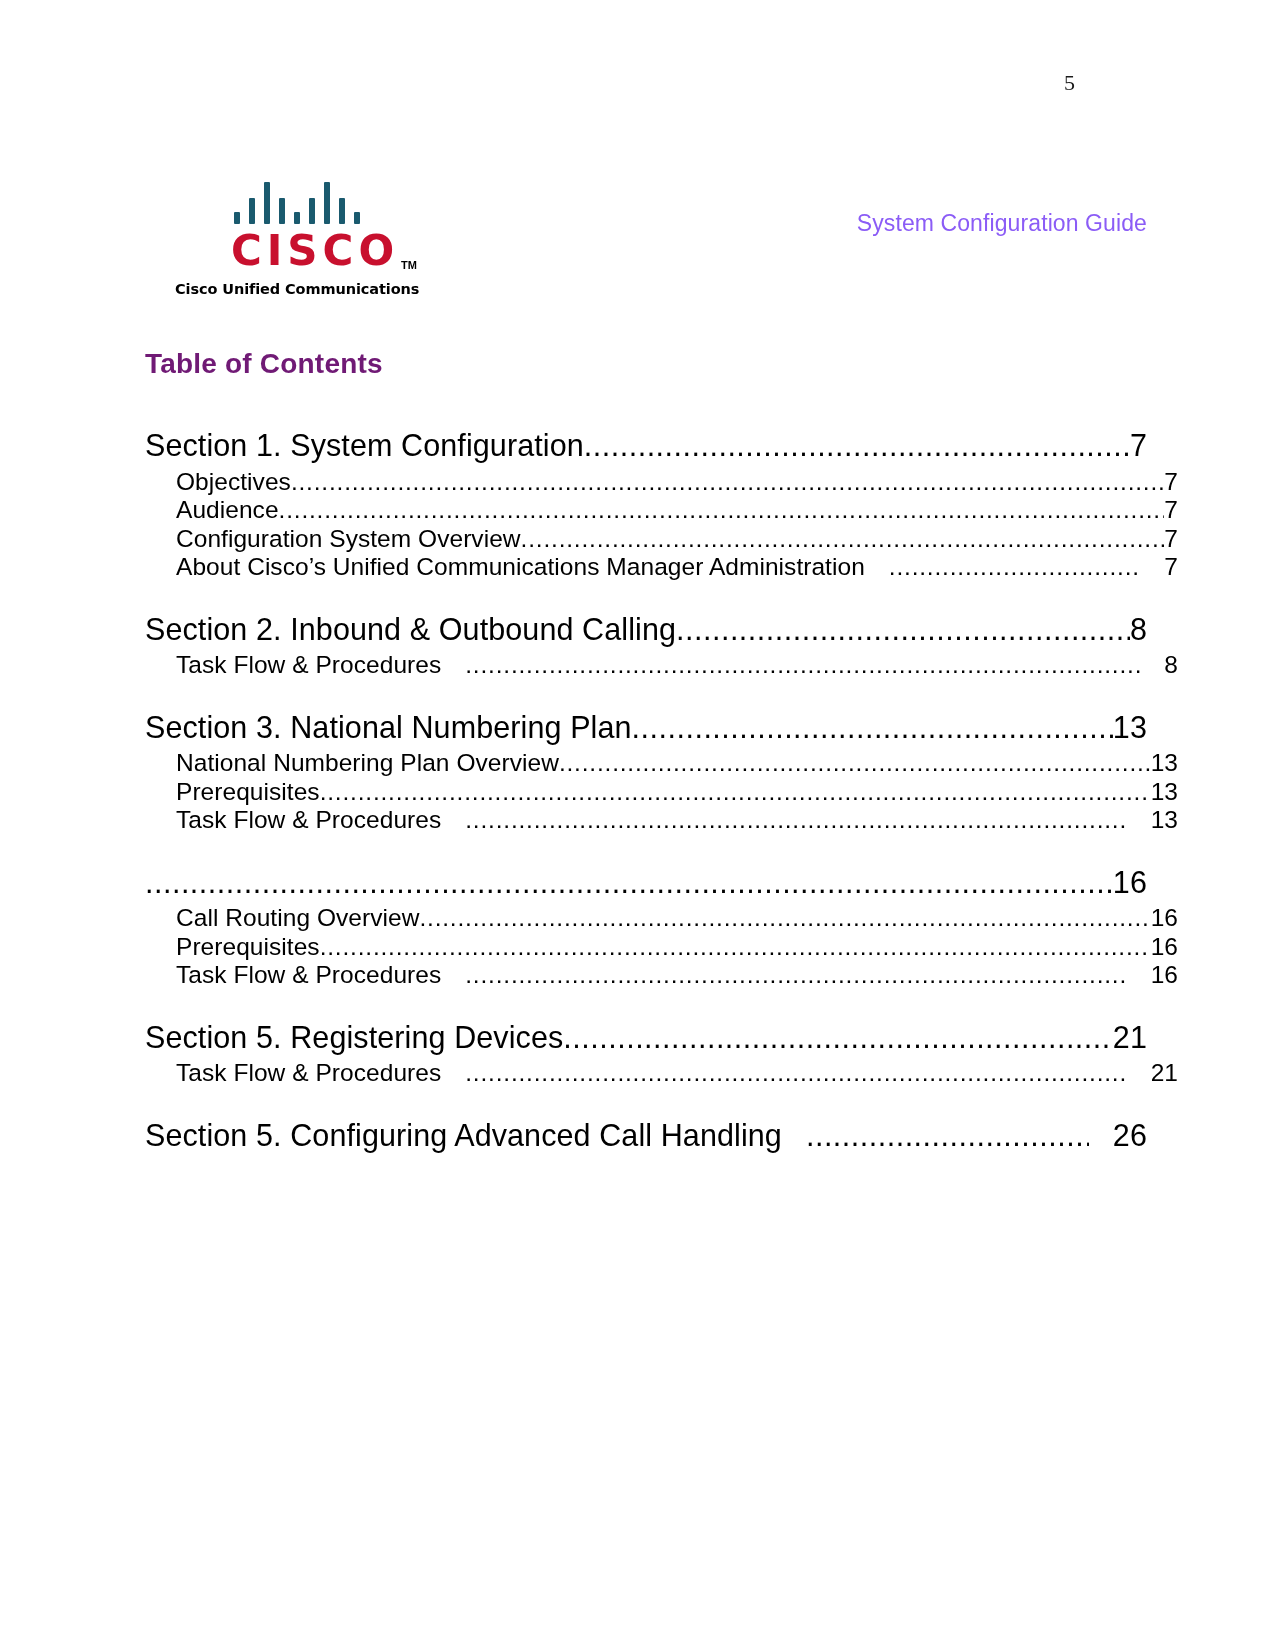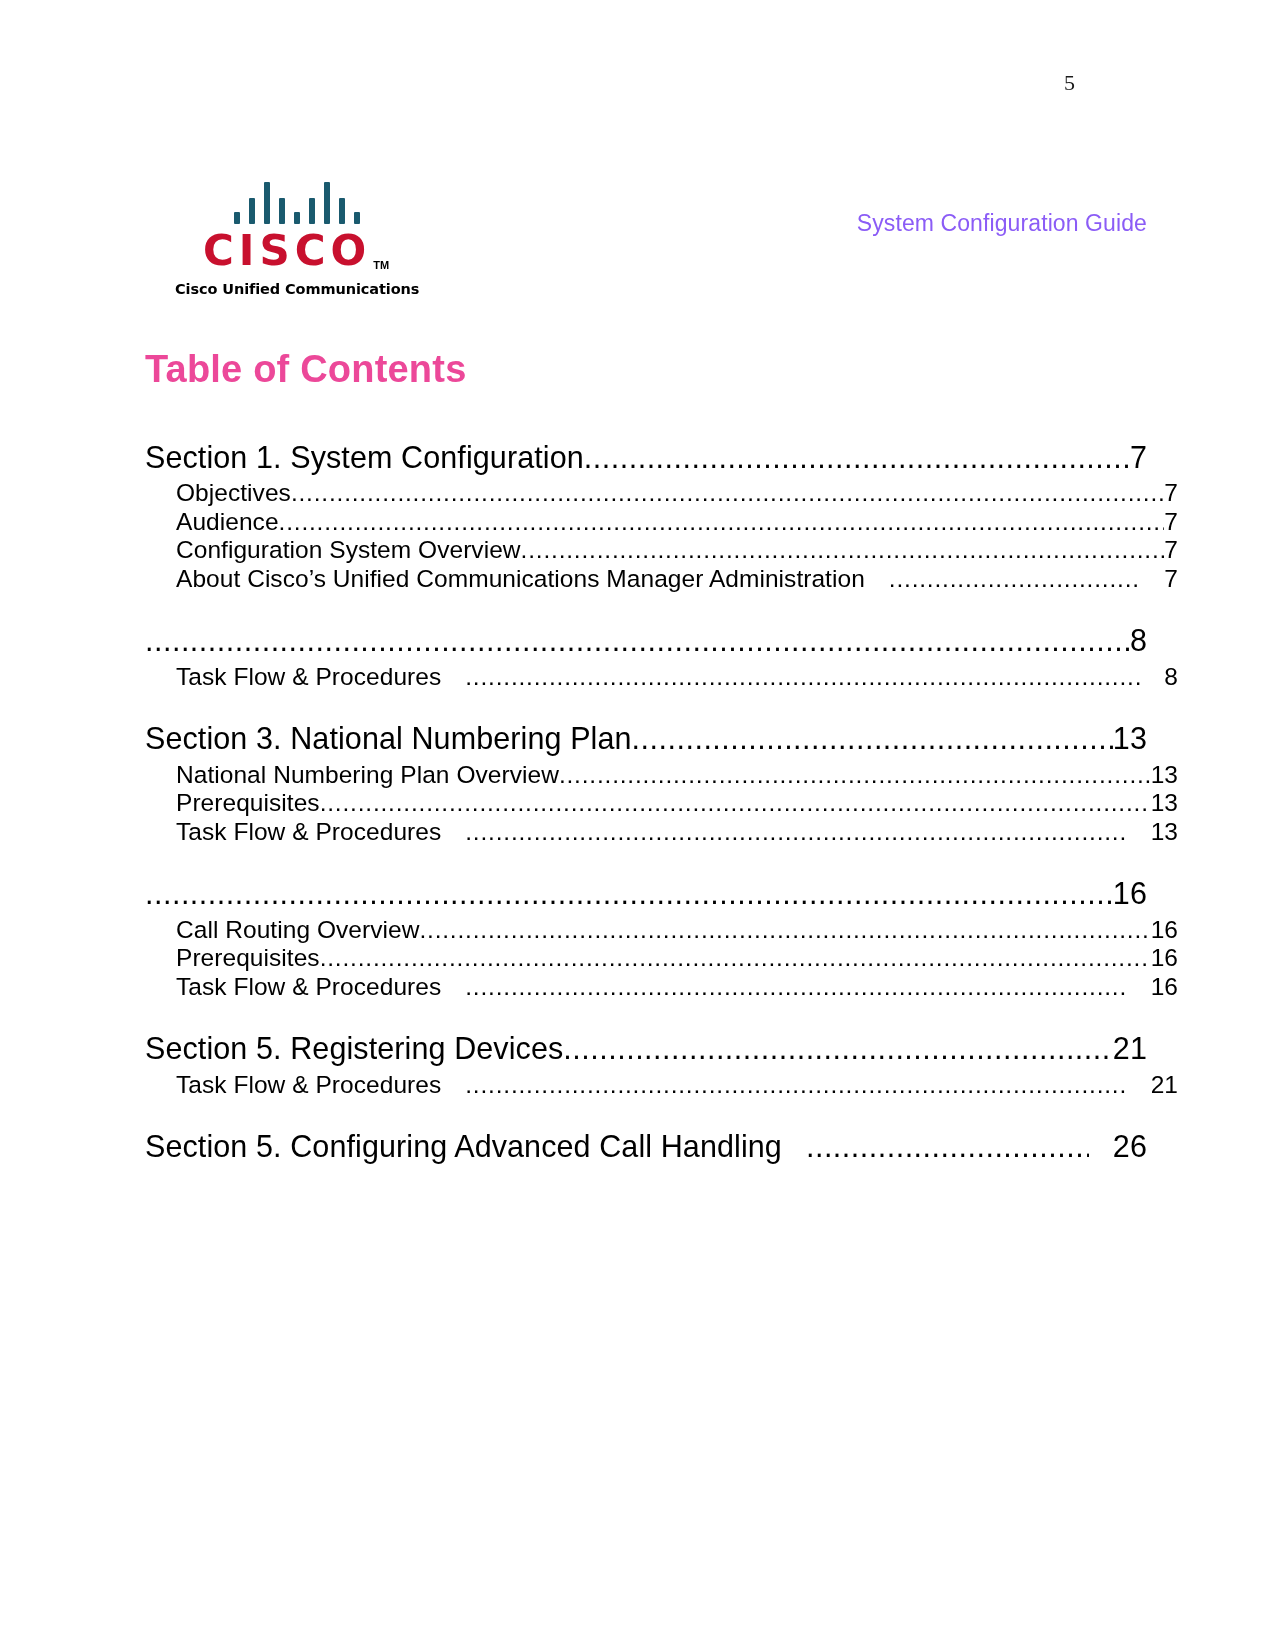--- a/index.html
+++ b/index.html
@@ -38,21 +38,21 @@
     right: 128px;
     height: 130px;
   }
 
   
   .logo-block {
     position: absolute;
     left: 30px;
     top: 0;
     width: 240px;
-    text-align: center;
+    text-align: right;
   }
   .logo-bars {
     height: 46px;
     display: flex;
     align-items: flex-end;
     justify-content: center;
     gap: 9px;
     margin-left: 4px;
   }
   .logo-bars span {
@@ -106,23 +106,23 @@
   }
 
   
   .toc {
     position: absolute;
     left: 145px;
     right: 128px;
     top: 348px;
   }
   .toc-title {
-    font-size: 38px;
+    font-size: 28px;
     line-height: 1.15;
-    color: #ec4899;
+    color: #701a75;
     margin: 0 0 50px 0;
     letter-spacing: 0.2px;
   }
 
   .toc-group { margin-bottom: 34px; }
   .toc-group:last-child { margin-bottom: 0; }
 
   .toc-row {
     display: flex;
     align-items: baseline;
@@ -216,20 +216,21 @@
             <span class="pg">7</span>
           </div>
           <div class="toc-row lvl2 tight">
             <span class="txt">About Cisco’s Unified Communications Manager Administration</span>
             <span class="leader">................................................................................................................................................................................................................................................................................................................................................................................................................</span>
             <span class="pg">7</span>
           </div>
         </div>
         <div class="toc-group">
           <div class="toc-row lvl1">
+            <span class="txt">Section 2. Inbound &amp; Outbound Calling</span>
             <span class="leader">................................................................................................................................................................................................................................................................................................................................................................................................................</span>
             <span class="pg">8</span>
           </div>
           <div class="toc-row lvl2 tight">
             <span class="txt">Task Flow &amp; Procedures</span>
             <span class="leader">................................................................................................................................................................................................................................................................................................................................................................................................................</span>
             <span class="pg">8</span>
           </div>
         </div>
         <div class="toc-group">

